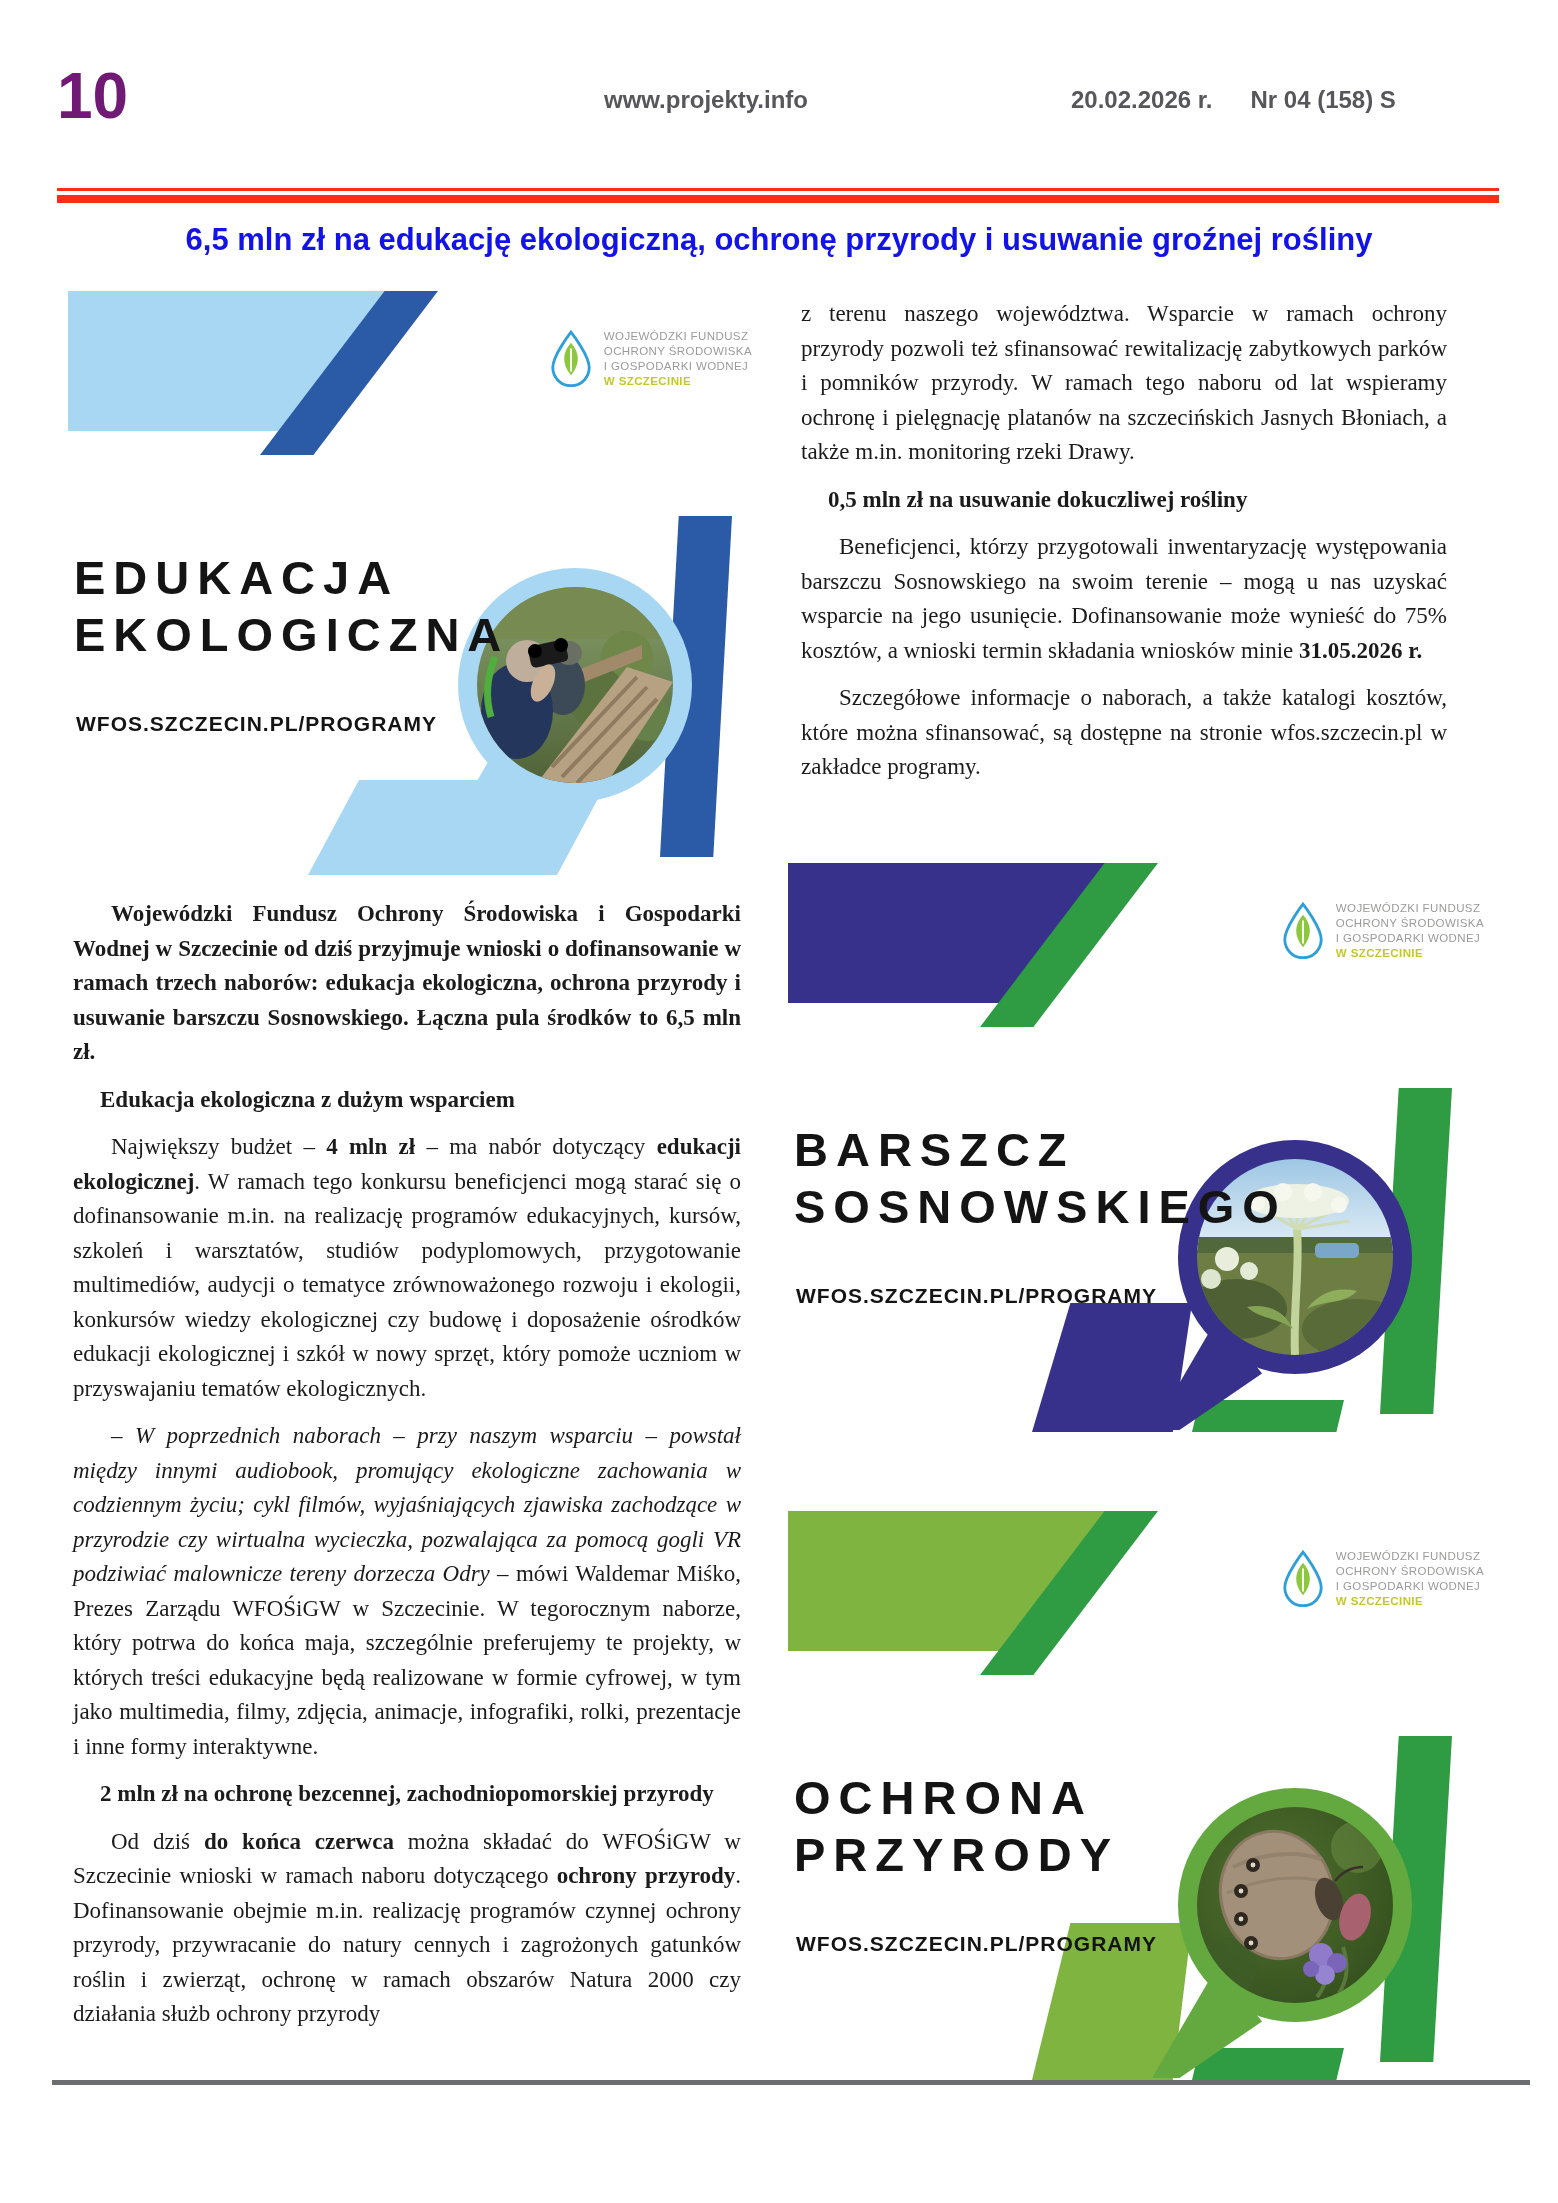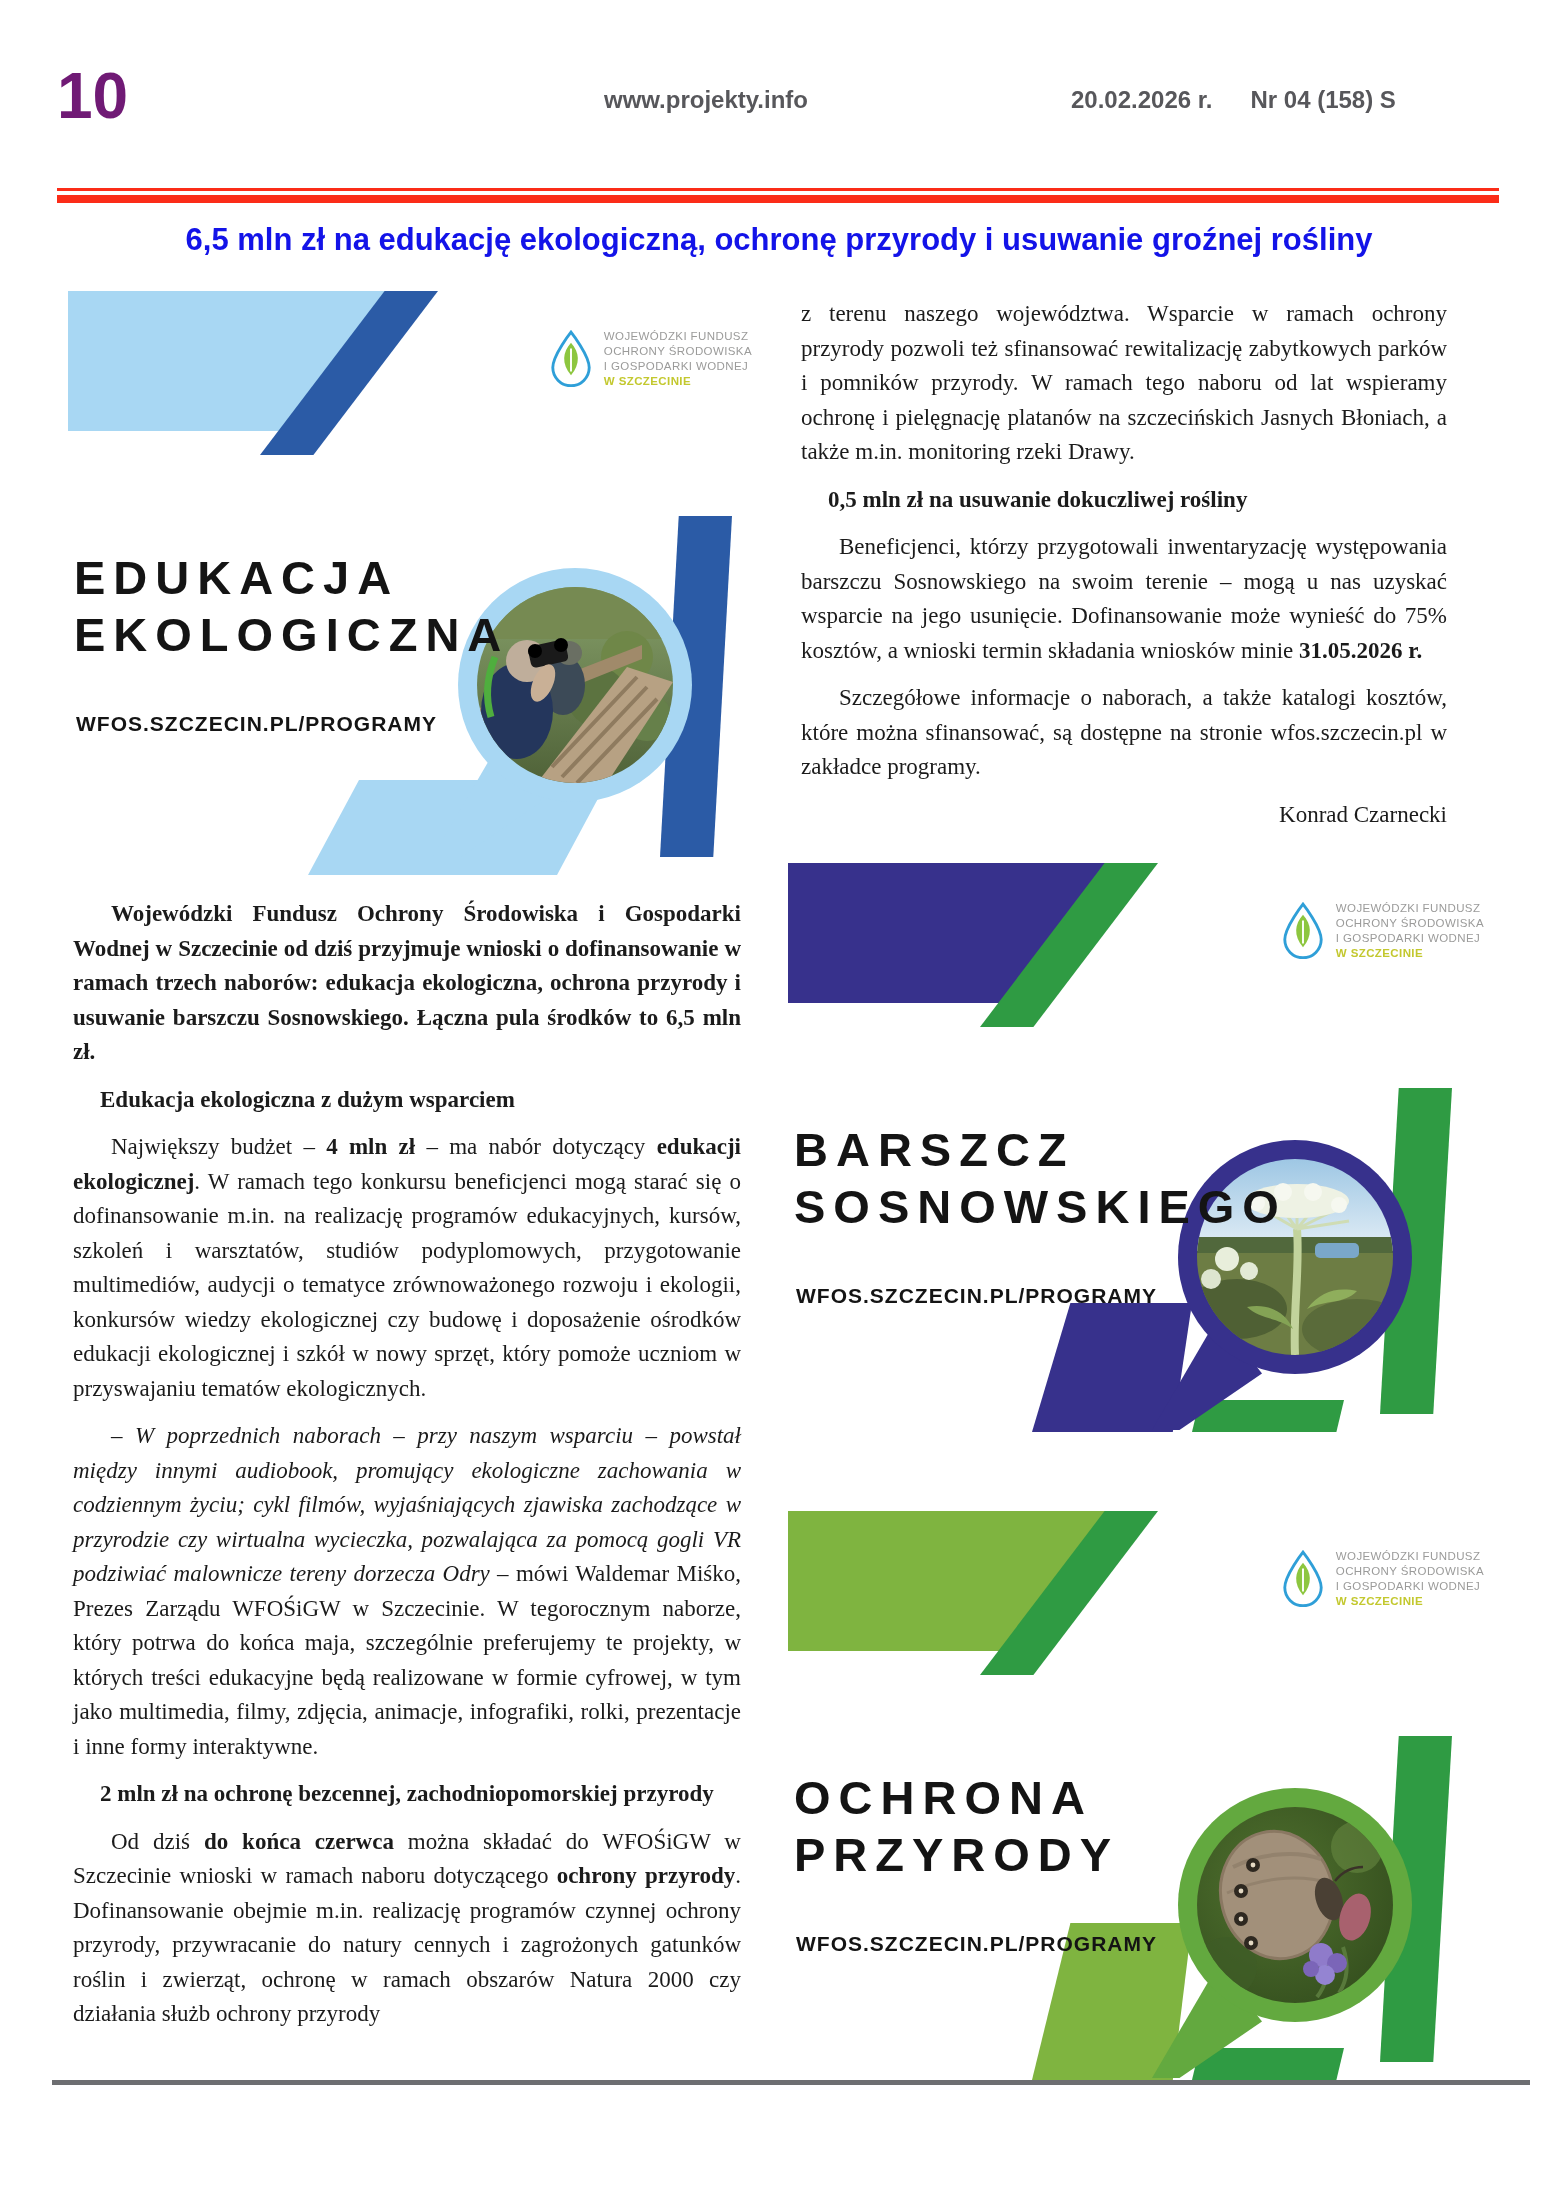--- a/index.html
+++ b/index.html
@@ -140,21 +140,20 @@
     <p class="para indent"><i>– W poprzednich naborach – przy naszym wsparciu – powstał między innymi audiobook, promujący ekologiczne zachowania w codziennym życiu; cykl filmów, wyjaśniających zjawiska zachodzące w przyrodzie czy wirtualna wycieczka, pozwalająca za pomocą gogli VR podziwiać malownicze tereny dorzecza Odry</i><span> – mówi Waldemar Miśko, Prezes Zarządu WFOŚiGW w Szczecinie. W tegorocznym naborze, który potrwa do końca maja, szczególnie preferujemy te projekty, w których treści edukacyjne będą realizowane w formie cyfrowej, w tym jako multimedia, filmy, zdjęcia, animacje, infografiki, rolki, prezentacje i inne formy interaktywne.</span></p>
     <p class="subhead">2 mln zł na ochronę bezcennej, zachodniopomorskiej przyrody</p>
     <p class="para indent"><span>Od dziś </span><b>do końca czerwca</b><span> można składać do WFOŚiGW w Szczecinie wnioski w ramach naboru dotyczącego </span><b>ochrony przyrody</b><span>. Dofinansowanie obejmie m.in. realizację programów czynnej ochrony przyrody, przywracanie do natury cennych i zagrożonych gatunków roślin i zwierząt, ochronę w ramach obszarów Natura 2000 czy działania służb ochrony przyrody</span></p>
   </div>
 
   <div id="right-text" class="col-text">
     <p class="para">z terenu naszego województwa. Wsparcie w ramach ochrony przyrody pozwoli też sfinansować rewitalizację zabytkowych parków i pomników przyrody. W ramach tego naboru od lat wspieramy ochronę i pielęgnację platanów na szczecińskich Jasnych Błoniach, a także m.in. monitoring rzeki Drawy.</p>
     <p class="subhead">0,5 mln zł na usuwanie dokuczliwej rośliny</p>
     <p class="para indent"><span>Beneficjenci, którzy przygotowali inwentaryzację występowania barszczu Sosnowskiego na swoim terenie – mogą u nas uzyskać wsparcie na jego usunięcie. Dofinansowanie może wynieść do 75% kosztów, a wnioski termin składania wniosków minie </span><b>31.05.2026 r.</b></p>
     <p class="para indent">Szczegółowe informacje o naborach, a także katalogi kosztów, które można sfinansować, są dostępne na stronie wfos.szczecin.pl w zakładce programy.</p>
-    <p class="para author">Konrad Czarnecki</p>
   </div>
 
   <div class="card c-bar">
     <div class="band-top"></div>
     <div class="band-slash"></div>
     <div class="logo">
       <svg viewBox="0 0 48 60" width="46" height="58">
         <path d="M24 3 C24 3 5 27 5 40 a19 19 0 0 0 38 0 C43 27 24 3 24 3 Z" fill="#ffffff" stroke="#2f9fd8" stroke-width="3"></path>
         <path d="M24 14 C33 24 34 36 24 48 C14 36 15 24 24 14 Z" fill="#8dc63f"></path>
         <path d="M24 20 L24 44" stroke="#ffffff" stroke-width="2"></path>

